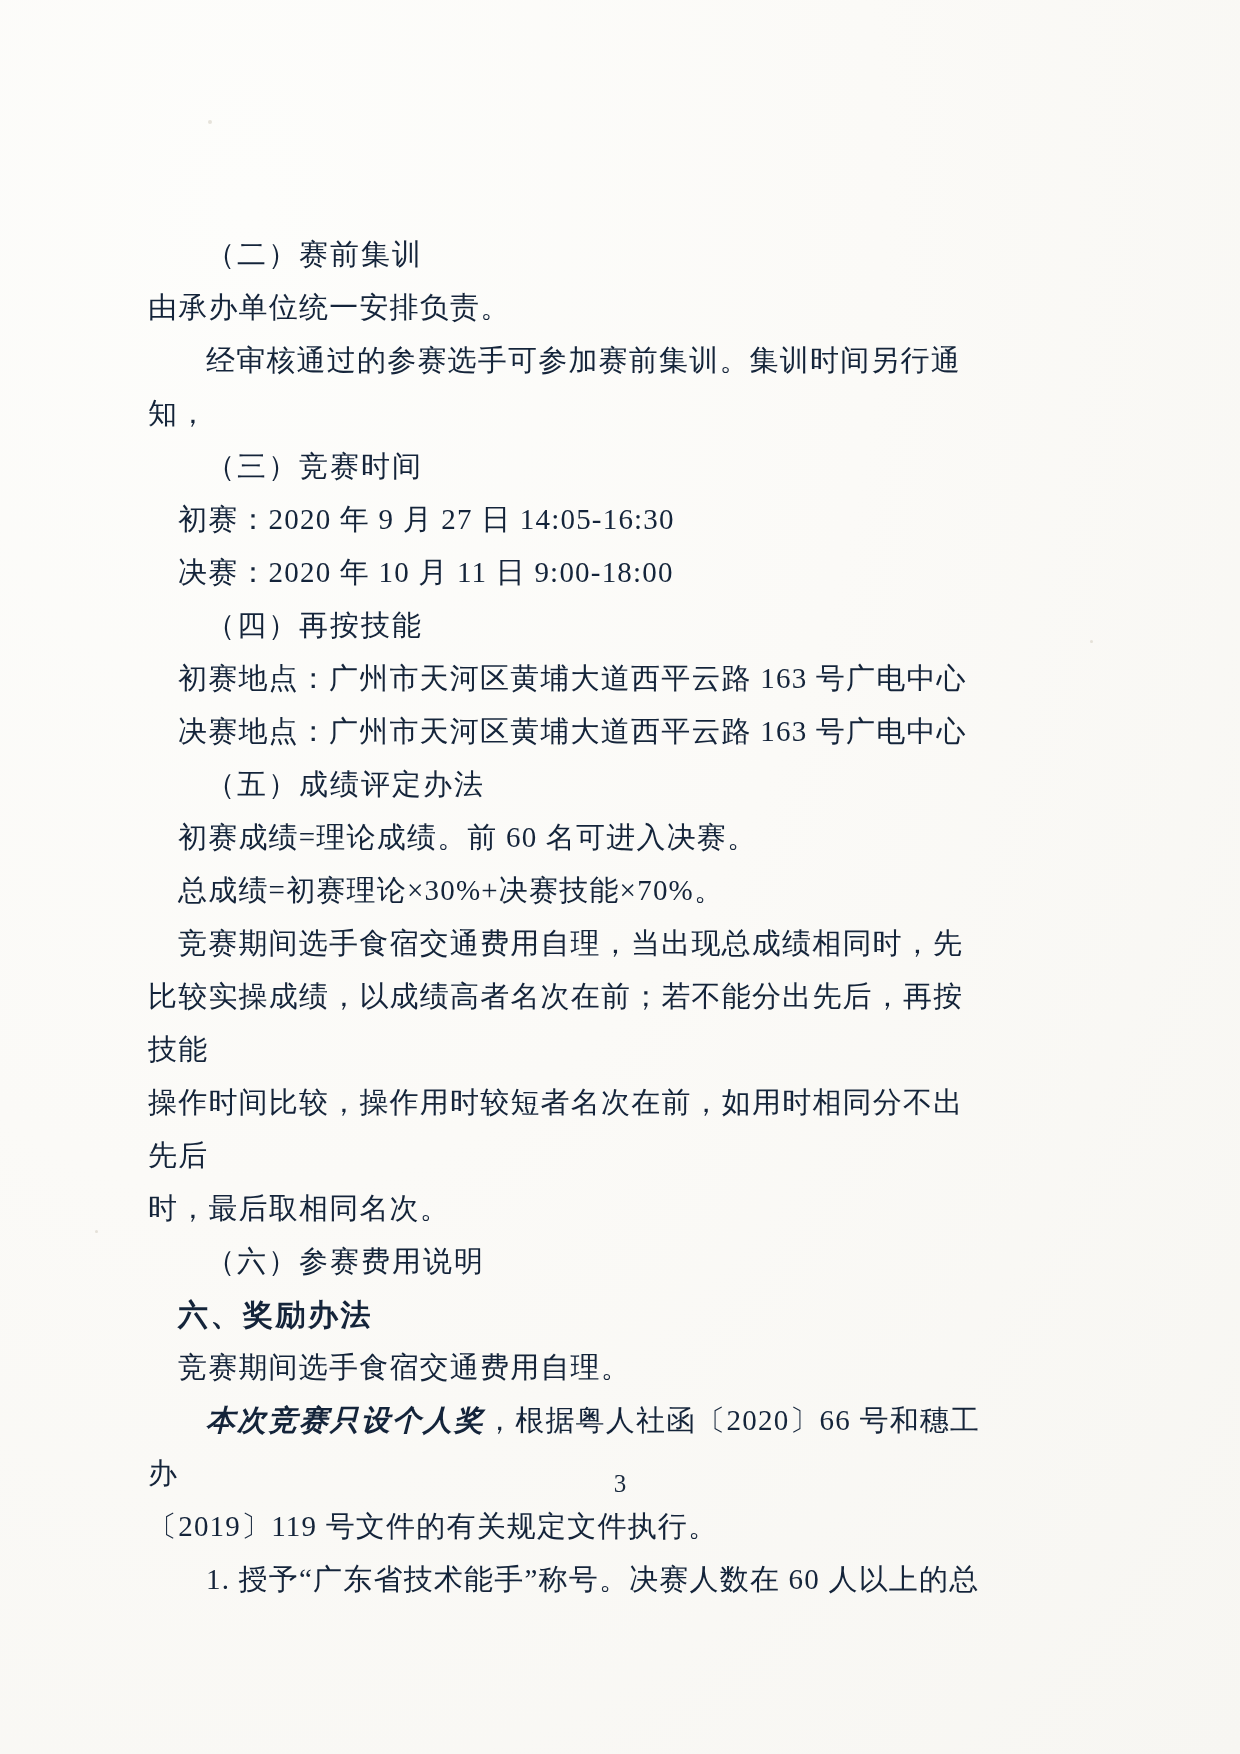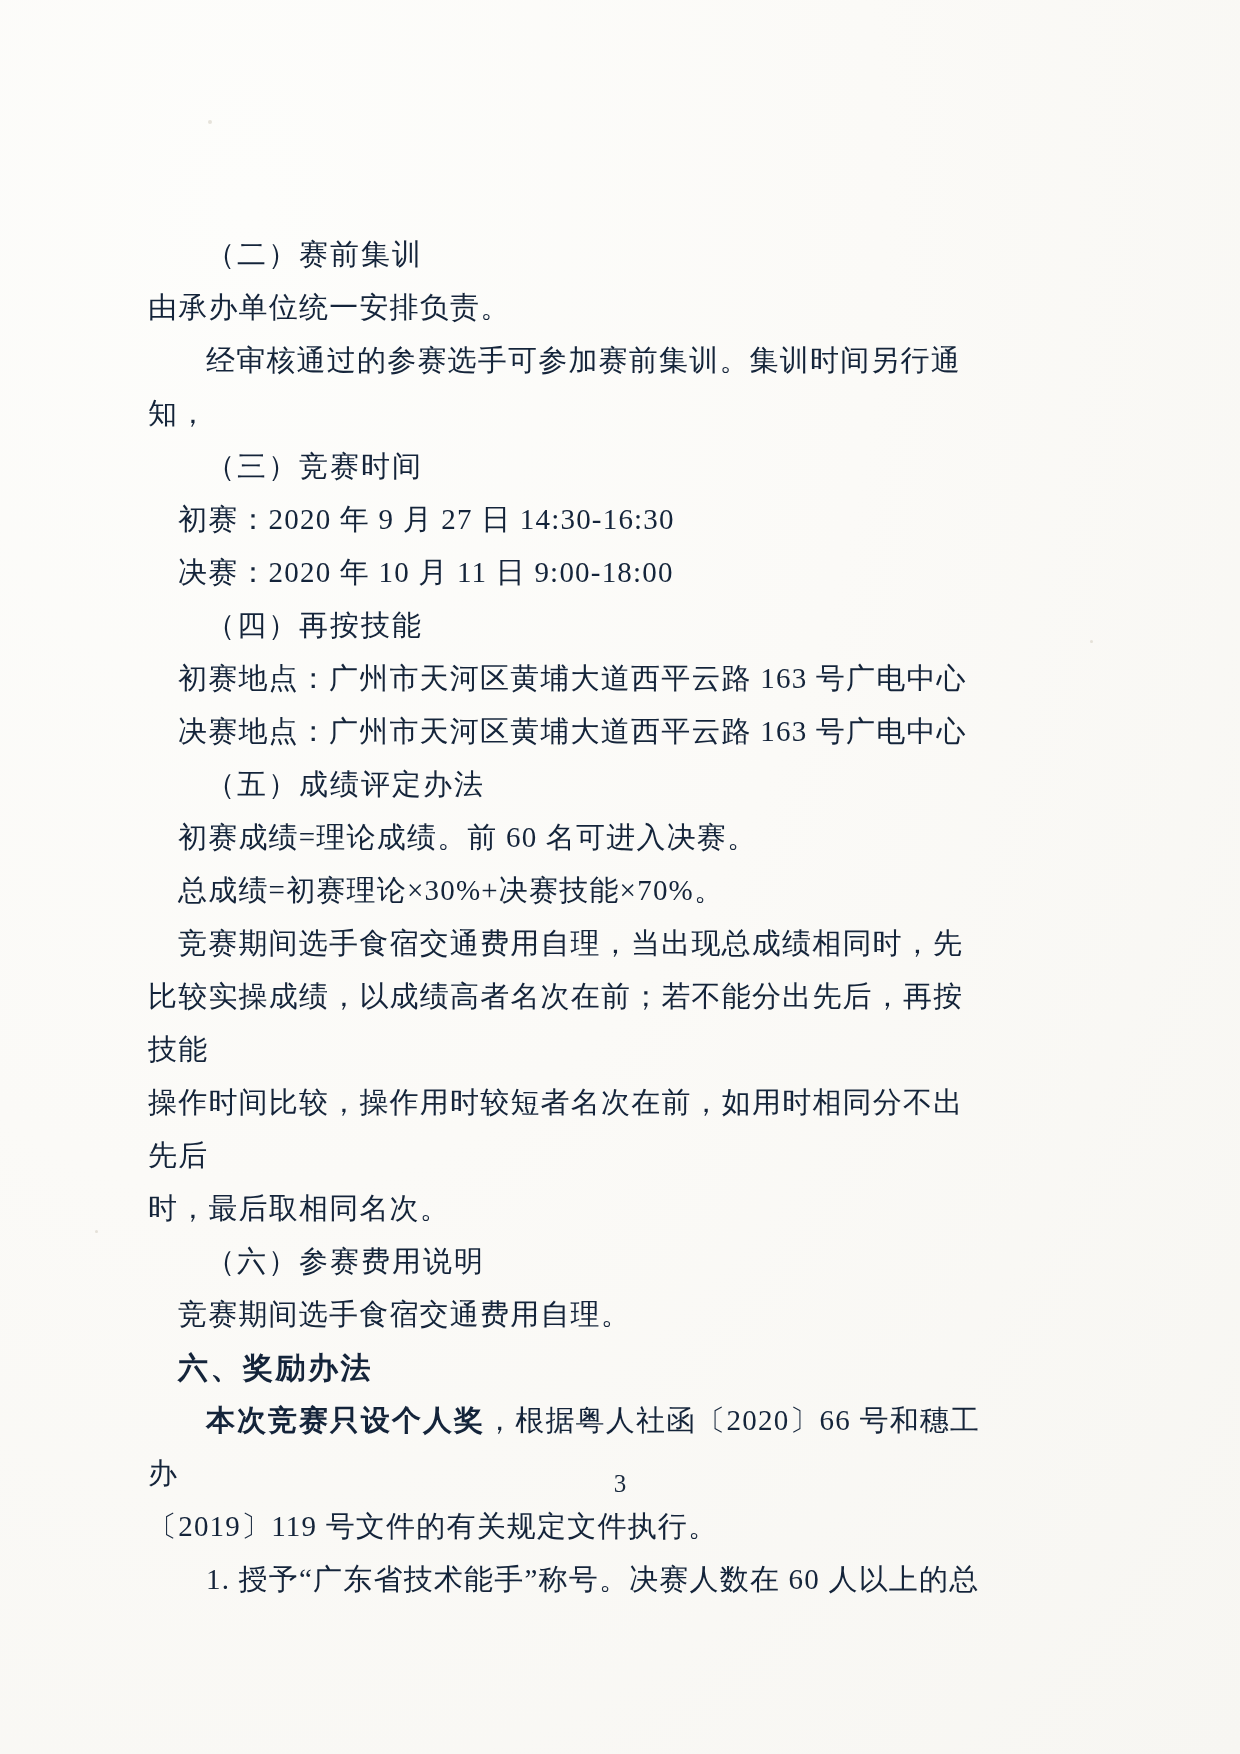--- a/index.html
+++ b/index.html
@@ -42,20 +42,21 @@
     color: #14243a;
     white-space: pre-wrap;
     font-family: "Liberation Serif", "DejaVu Serif", serif;
   }
   .indent-1 { text-indent: 58px; }
   .indent-half { text-indent: 30px; }
   .no-indent { text-indent: 0; }
   .bold {
     font-weight: bold;
     letter-spacing: 2px;
+    font-style: italic;
   }
   .heading {
     font-weight: bold;
     letter-spacing: 2.5px;
     font-size: 30px;
   }
   .sub-heading {
     letter-spacing: 2px;
   }
   .page-number {
@@ -83,39 +84,39 @@
 
 <div class="page">
 
   <div class="content">
 
     <div class="line sub-heading indent-1">（二）赛前集训</div>
     <div class="line no-indent">由承办单位统一安排负责。</div>
     <div class="line indent-1">经审核通过的参赛选手可参加赛前集训。集训时间另行通知，</div>
 
     <div class="line sub-heading indent-1">（三）竞赛时间</div>
-    <div class="line indent-half">初赛：2020 年 9 月 27 日 14:30-16:30</div>
+    <div class="line indent-half">初赛：2020 年 9 月 27 日 14:05-16:30</div>
     <div class="line indent-half">决赛：2020 年 10 月 11 日 9:00-18:00</div>
 
     <div class="line sub-heading indent-1">（四）再按技能</div>
     <div class="line indent-half">初赛地点：广州市天河区黄埔大道西平云路 163 号广电中心</div>
     <div class="line indent-half">决赛地点：广州市天河区黄埔大道西平云路 163 号广电中心</div>
 
     <div class="line sub-heading indent-1">（五）成绩评定办法</div>
     <div class="line indent-half">初赛成绩=理论成绩。前 60 名可进入决赛。</div>
     <div class="line indent-half">总成绩=初赛理论×30%+决赛技能×70%。</div>
     <div class="line indent-half">竞赛期间选手食宿交通费用自理，当出现总成绩相同时，先</div>
     <div class="line no-indent">比较实操成绩，以成绩高者名次在前；若不能分出先后，再按技能</div>
     <div class="line no-indent">操作时间比较，操作用时较短者名次在前，如用时相同分不出先后</div>
     <div class="line no-indent">时，最后取相同名次。</div>
 
     <div class="line sub-heading indent-1">（六）参赛费用说明</div>
+    <div class="line heading indent-half">六、奖励办法</div>
+
     <div class="line indent-half">竞赛期间选手食宿交通费用自理。</div>
-
-    <div class="line heading indent-half">六、奖励办法</div>
 
     <div class="line indent-1"><span class="bold">本次竞赛只设个人奖</span><span>，根据粤人社函〔2020〕66 号和穗工办</span></div>
     <div class="line no-indent">〔2019〕119 号文件的有关规定文件执行。</div>
     <div class="line indent-1">1. 授予“广东省技术能手”称号。决赛人数在 60 人以上的总</div>
 
   </div>
 
   <div class="page-number">3</div>
 
   <div class="speck" style="left:208px; top:120px; width:4px; height:4px;"></div>

